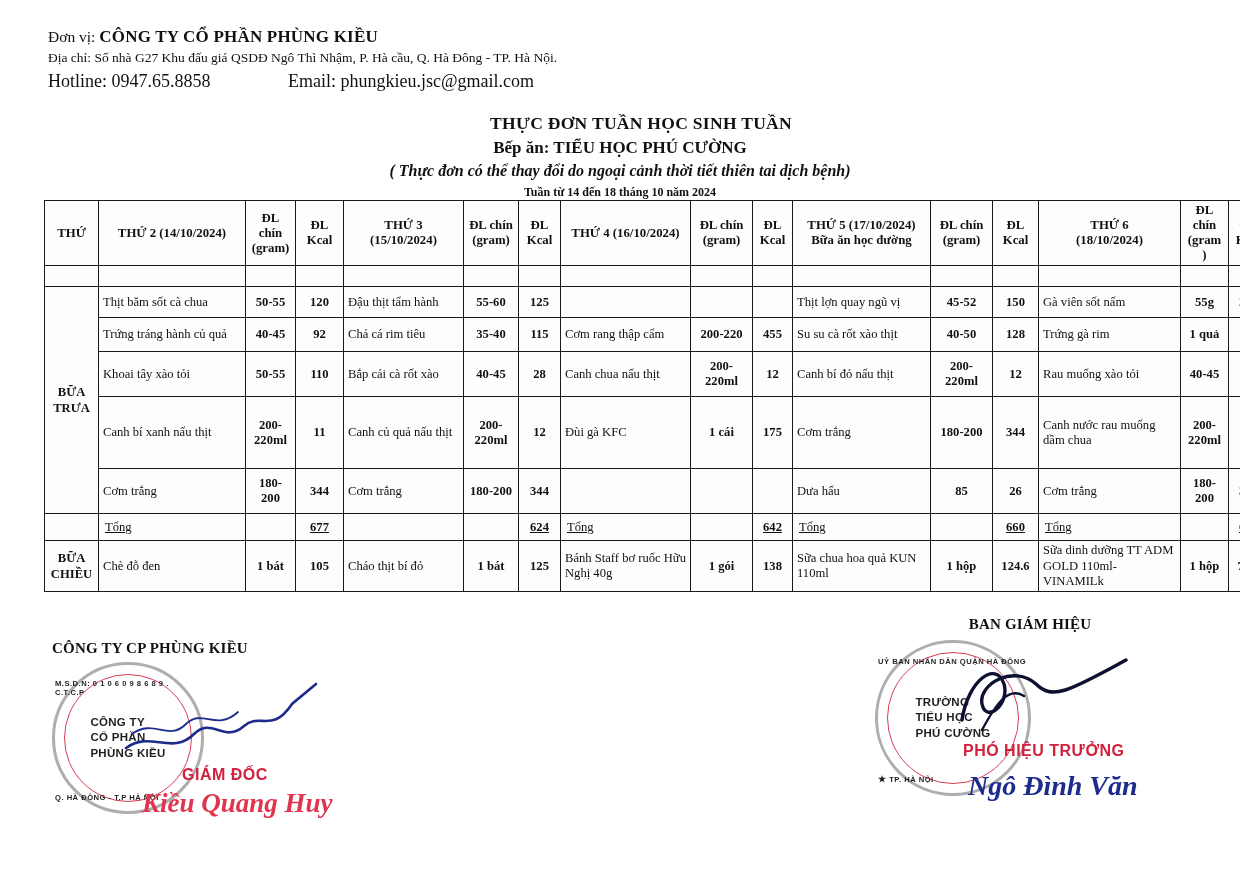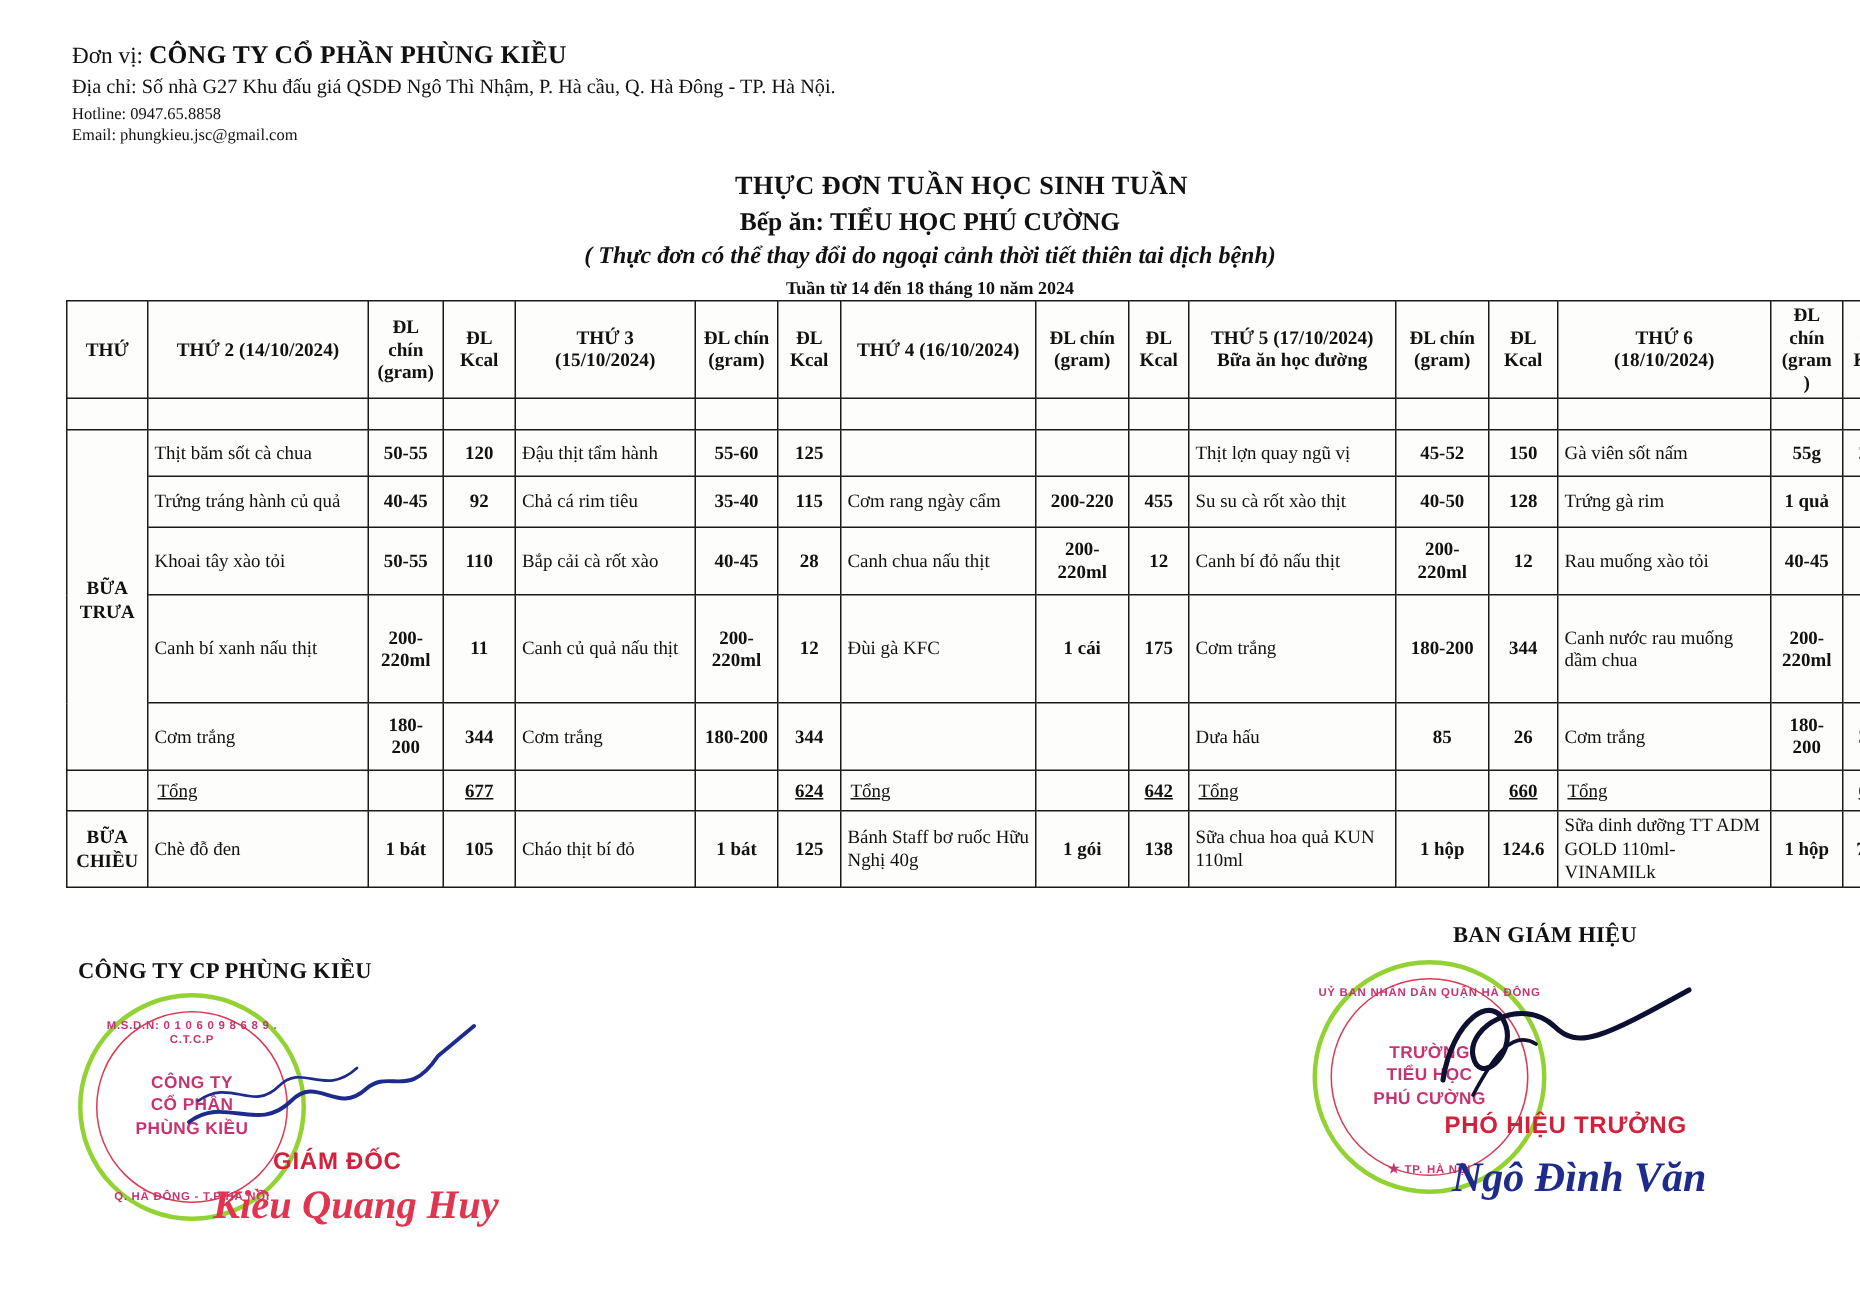--- a/index.html
+++ b/index.html
@@ -30,25 +30,24 @@
   }
   .lh-line1 .lbl { font-weight: normal; }
   .lh-line1 .org { font-weight: bold; font-size: 17px; letter-spacing: .2px; }
   .lh-line2 {
     font-size: 13.5px;
     margin-top: 3px;
     white-space: nowrap;
     line-height: 1.25;
   }
   .lh-line3 {
-    font-size: 11px;
+    font-size: 18px;
     margin-top: 3px;
     line-height: 1.25;
     display: flex;
-    flex-direction: column;
   }
   .lh-line3 .hot { width: 240px; }
   .lh-line3 .mail { }
 
   
   .titles {
     position: absolute;
     left: 0;
     top: 112px;
     width: 1240px;
@@ -153,26 +152,25 @@
     letter-spacing: .2px;
   }
   .sig-date {
     font-size: 14.5px;
     font-style: italic;
     font-weight: bold;
     margin-bottom: 4px;
   }
   .stamp {
     position: absolute;
-    border: 3px solid #84cc16;
+    border: 3px solid #a3a3a3;
     border-radius: 50%;
-    color: #be185d;
+    color: #000000;
     font-family: "Liberation Sans", sans-serif;
     font-weight: bold;
-    text-align: center;
     opacity: .88;
     display: flex;
     align-items: center;
     justify-content: center;
     flex-direction: column;
   }
   #stamp-left {
     left: 52px;
     top: 662px;
     width: 146px;
@@ -394,21 +392,21 @@
       <td class="numcol">210</td>
     </tr>
 
     <tr class="r-even">
       <td class="daycol">Trứng tráng hành củ quả</td>
       <td class="numcol">40-45</td>
       <td class="numcol">92</td>
       <td class="daycol">Chả cá rim tiêu</td>
       <td class="numcol">35-40</td>
       <td class="numcol">115</td>
-      <td class="daycol">Cơm rang ngày cẩm</td>
+      <td class="daycol">Cơm rang thập cẩm</td>
       <td class="numcol">200-220</td>
       <td class="numcol">455</td>
       <td class="daycol">Su su cà rốt xào thịt</td>
       <td class="numcol">40-50</td>
       <td class="numcol">128</td>
       <td class="daycol">Trứng gà rim</td>
       <td class="numcol">1 quả</td>
       <td class="numcol">90</td>
     </tr>
 

